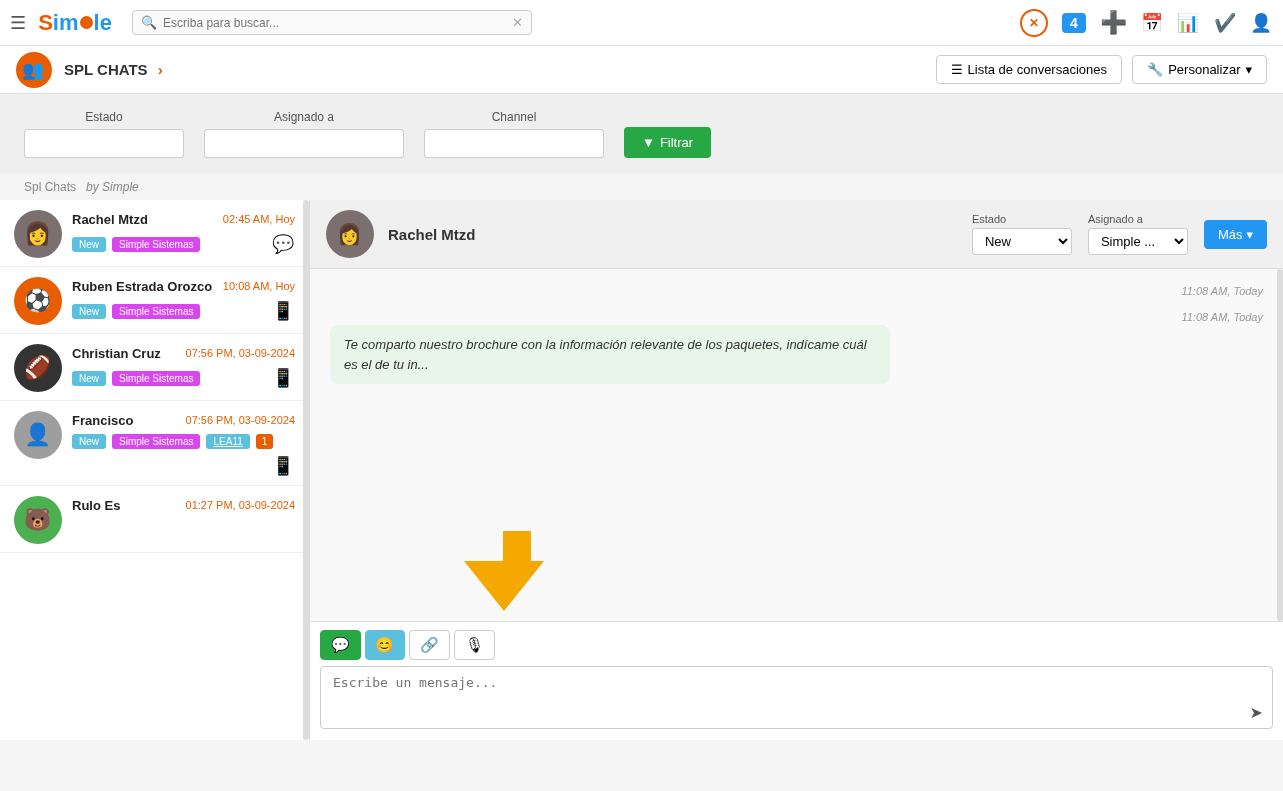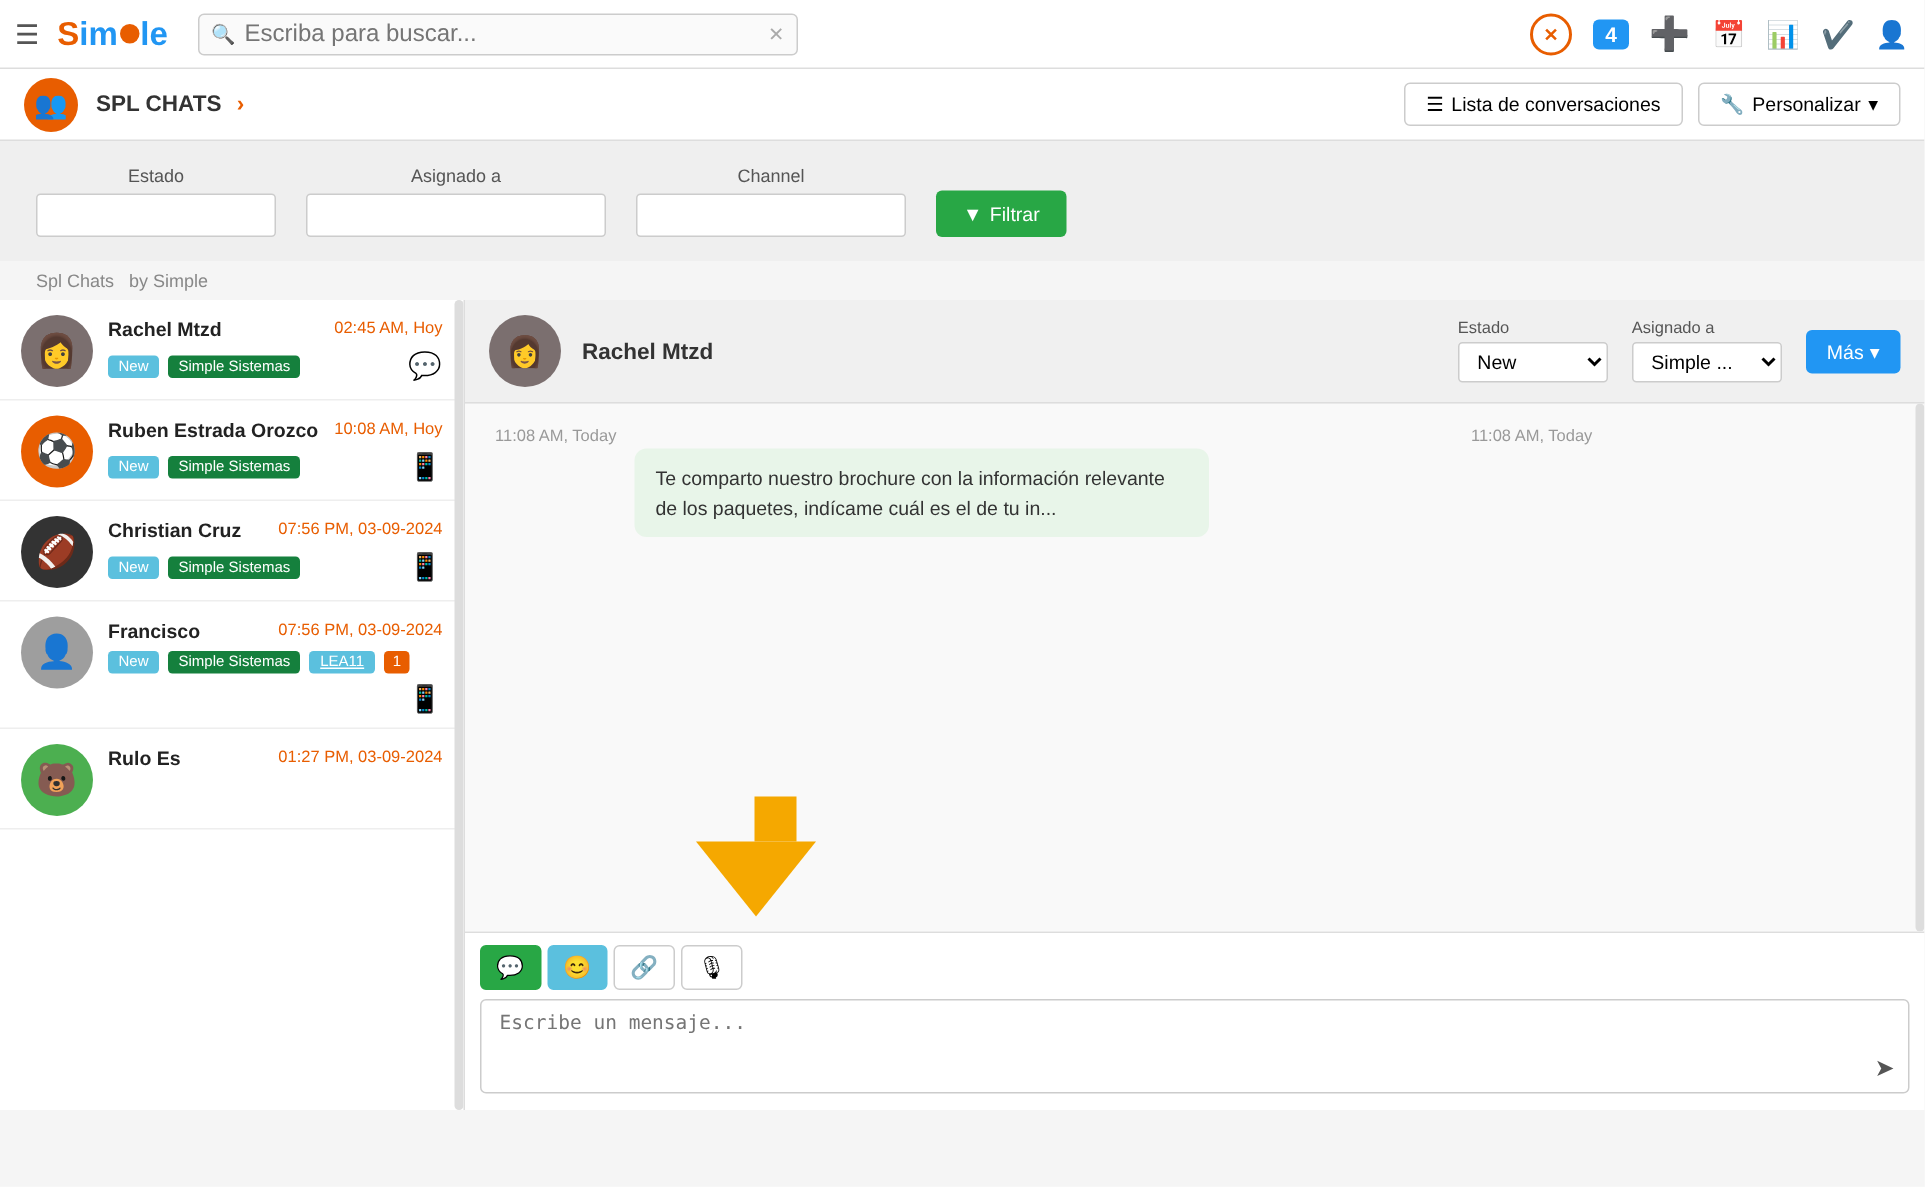--- a/index.html
+++ b/index.html
@@ -11,21 +11,21 @@
       border-bottom: 1px solid #ddd; height: 46px; padding: 0 10px;
     }
     .top-nav .hamburger { font-size: 18px; cursor: pointer; margin-right: 12px; color: #555; }
     .top-nav .logo { display: flex; align-items: center; margin-right: 20px; }
     .top-nav .search-bar {
       flex: 1; max-width: 400px; display: flex; align-items: center;
       border: 1px solid #ccc; border-radius: 4px; padding: 4px 8px;
       background: #fafafa;
     }
     .top-nav .search-bar input {
-      border: none; background: transparent; outline: none; flex: 1; font-size: 16px; color: #ef4444;
+      border: none; background: transparent; outline: none; flex: 1; font-size: 12px; color: #ef4444;
     }
     .top-nav .search-bar .search-icon { color: #aaa; margin-right: 6px; }
     .top-nav .search-bar .clear-icon { color: #aaa; cursor: pointer; }
     .top-nav-icons { display: flex; align-items: center; margin-left: auto; gap: 14px; }
     .top-nav-icons .nav-icon { font-size: 18px; cursor: pointer; color: #555; }
     .top-nav-icons .badge-wrap { position: relative; }
 
     
     .sub-nav {
       display: flex; align-items: center; background: #fff;
@@ -79,21 +79,21 @@
     .chat-item-top { display: flex; align-items: flex-start; gap: 10px; }
     .chat-avatar {
       width: 48px; height: 48px; border-radius: 50%; background: #ccc;
       flex-shrink: 0; display: flex; align-items: center; justify-content: center;
       overflow: hidden; font-size: 20px;
     }
     .chat-info { flex: 1; }
     .chat-name { font-weight: bold; font-size: 13px; color: #222; margin-top: 2px; }
     .chat-tags { display: flex; align-items: center; gap: 6px; margin-top: 6px; flex-wrap: wrap; }
     .tag-new { background: #5bc0de; color: #fff; font-size: 10px; padding: 2px 7px; border-radius: 3px; }
-    .tag-simple { background: #15803d; color: #fff; font-size: 10px; padding: 2px 7px; border-radius: 3px; }
+    .tag-simple { background: #d946ef; color: #fff; font-size: 10px; padding: 2px 7px; border-radius: 3px; }
     .tag-lea { background: #5bc0de; color: #fff; font-size: 10px; padding: 2px 7px; border-radius: 3px; text-decoration: underline; }
     .tag-count { background: #e85d00; color: #fff; font-size: 10px; padding: 2px 6px; border-radius: 3px; }
 
     
     .chat-window {
       flex: 1; display: flex; flex-direction: column; background: #f9f9f9;
     }
     .chat-header {
       background: #f0f0f0; padding: 10px 16px; display: flex; align-items: center;
       border-bottom: 1px solid #ddd; gap: 14px;
@@ -110,22 +110,23 @@
       border: 1px solid #ccc; border-radius: 3px; padding: 4px 8px;
       font-size: 13px; background: #fff; min-width: 100px;
     }
     .btn-more {
       background: #2196f3; color: #fff; border: none; border-radius: 4px;
       padding: 7px 14px; cursor: pointer; font-size: 13px; display: flex; align-items: center; gap: 4px;
     }
 
     
     .messages-area {
-      flex: 1; overflow-y: auto; padding: 16px 20px; display: flex; flex-direction: row; gap: 12px;
+      flex: 1; overflow-y: auto; padding: 16px 20px; display: flex; flex-direction: column; gap: 12px;
       position: relative;
+      font-style: italic;
     }
     .msg-timestamp { font-size: 11px; color: #999; text-align: right; margin-bottom: 2px; }
     .msg-bubble-wrap { display: flex; justify-content: flex-end; }
     .msg-bubble {
       background: #d9edf7; padding: 10px 14px; border-radius: 8px;
       max-width: 60%; font-size: 13px; color: #333; line-height: 1.5;
     }
     .msg-bubble.incoming { background: #e8f5e9; }
     .msg-timestamp-left { font-size: 11px; color: #999; text-align: right; margin-bottom: 2px; }
 
@@ -229,21 +230,21 @@
   </div>
   <button class="btn-filter">
     <span>▼</span>
     <span>Filtrar</span>
   </button>
 </div>
 
 <div style="background:#f5f5f5; padding:6px 24px; font-size:12px;">
   <span style="color:#888;">Spl Chats</span>
   <span style="color:#888;"> &nbsp;</span>
-  <span style="color:#888; ">by Simple</span>
+  <span style="color:#888; font-style:italic;">by Simple</span>
 </div>
 
 <div class="main-content" style="display:flex; height:540px;">
 
   <div class="chat-list">
 
     <div style="position:absolute; right:0; top:0; height:100%; width:6px; background:#ddd; z-index:5; border-radius:3px;"></div>
 
     <div class="chat-item">
       <div class="chat-item-top">

